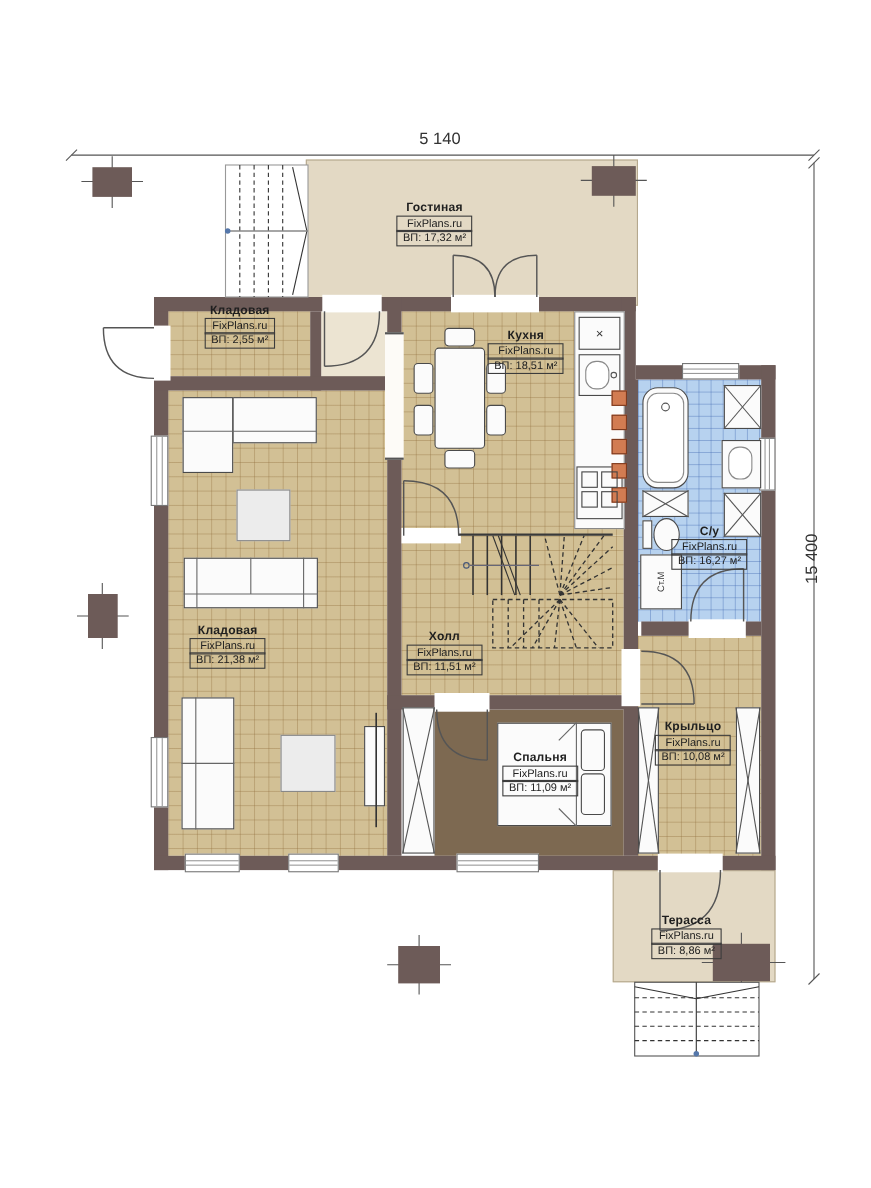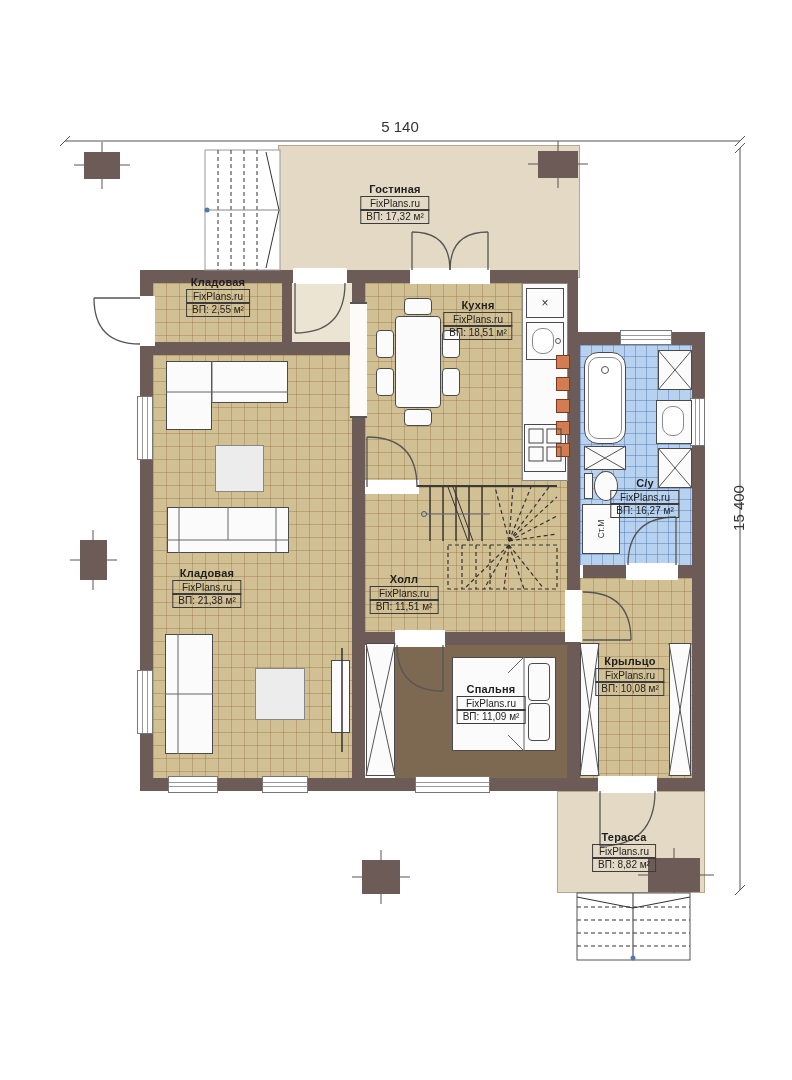--- a/index.html
+++ b/index.html
@@ -336,16 +336,16 @@
     <div class="rbox">ВП: 11,09 м²</div>
   </div>
   <div class="rlabel" style="left:630px;top:655px">
     <div class="rname">Крыльцо</div>
     <div class="rbox">FixPlans.ru</div>
     <div class="rbox">ВП: 10,08 м²</div>
   </div>
   <div class="rlabel" style="left:624px;top:831px">
     <div class="rname">Терасса</div>
     <div class="rbox">FixPlans.ru</div>
-    <div class="rbox">ВП: 8,82 м²</div>
+    <div class="rbox">ВП: 8,86 м²</div>
   </div>
 
 </div>
 
 </body></html>

